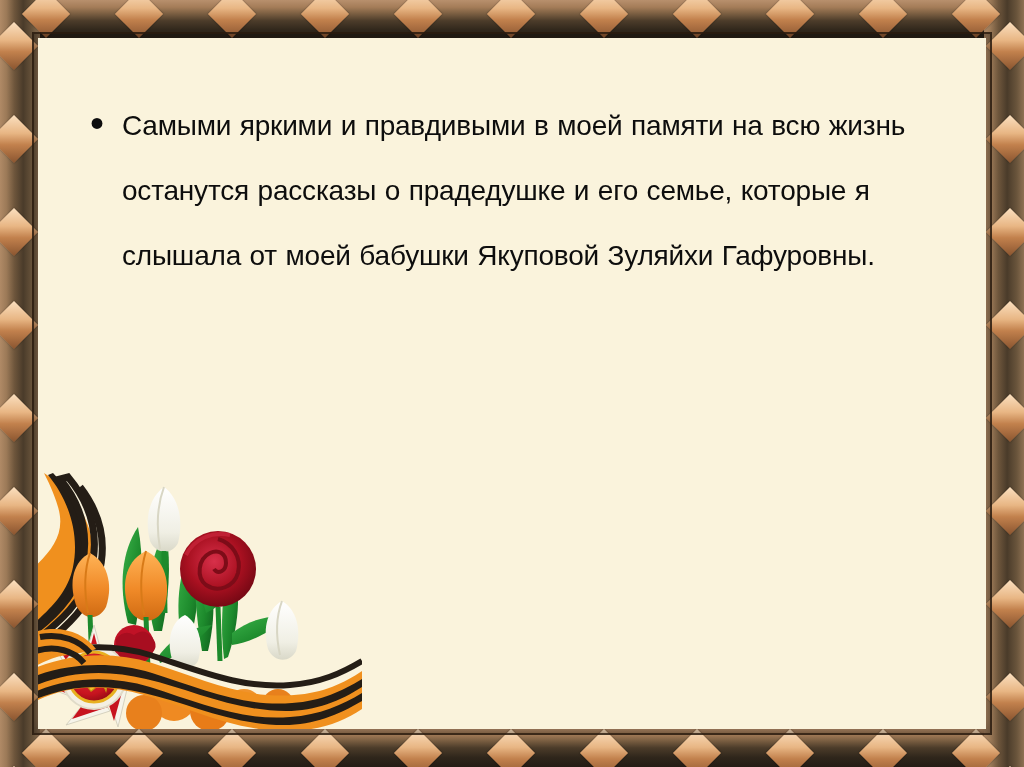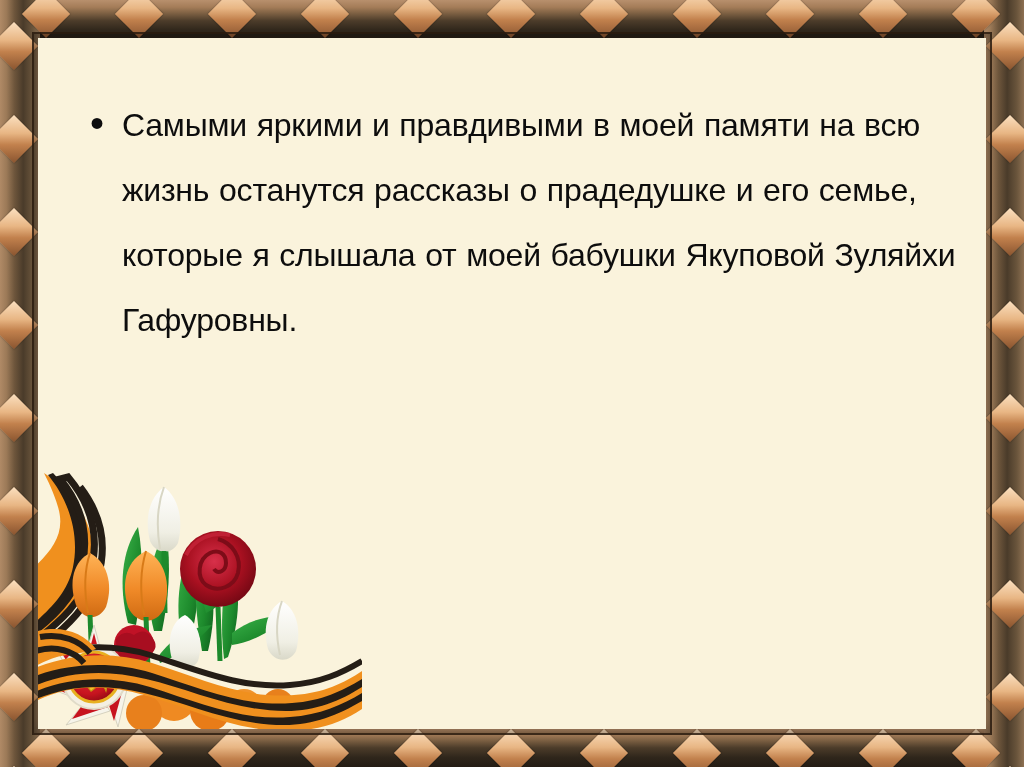--- a/index.html
+++ b/index.html
@@ -94,21 +94,21 @@
     left: 52px;
     top: 55px;
     width: 880px;
     list-style: none;
     margin: 0;
     padding: 0;
   }
   #body-text li {
     position: relative;
     padding-left: 32px;
-    font-size: 32px;
+    font-size: 28px;
     line-height: 65px;
     color: #0d0d0d;
     letter-spacing: -0.2px;
     word-spacing: 1px;
   }
   #body-text li::before {
     content: "\2022";
     position: absolute;
     left: 0;
     top: -2px;

